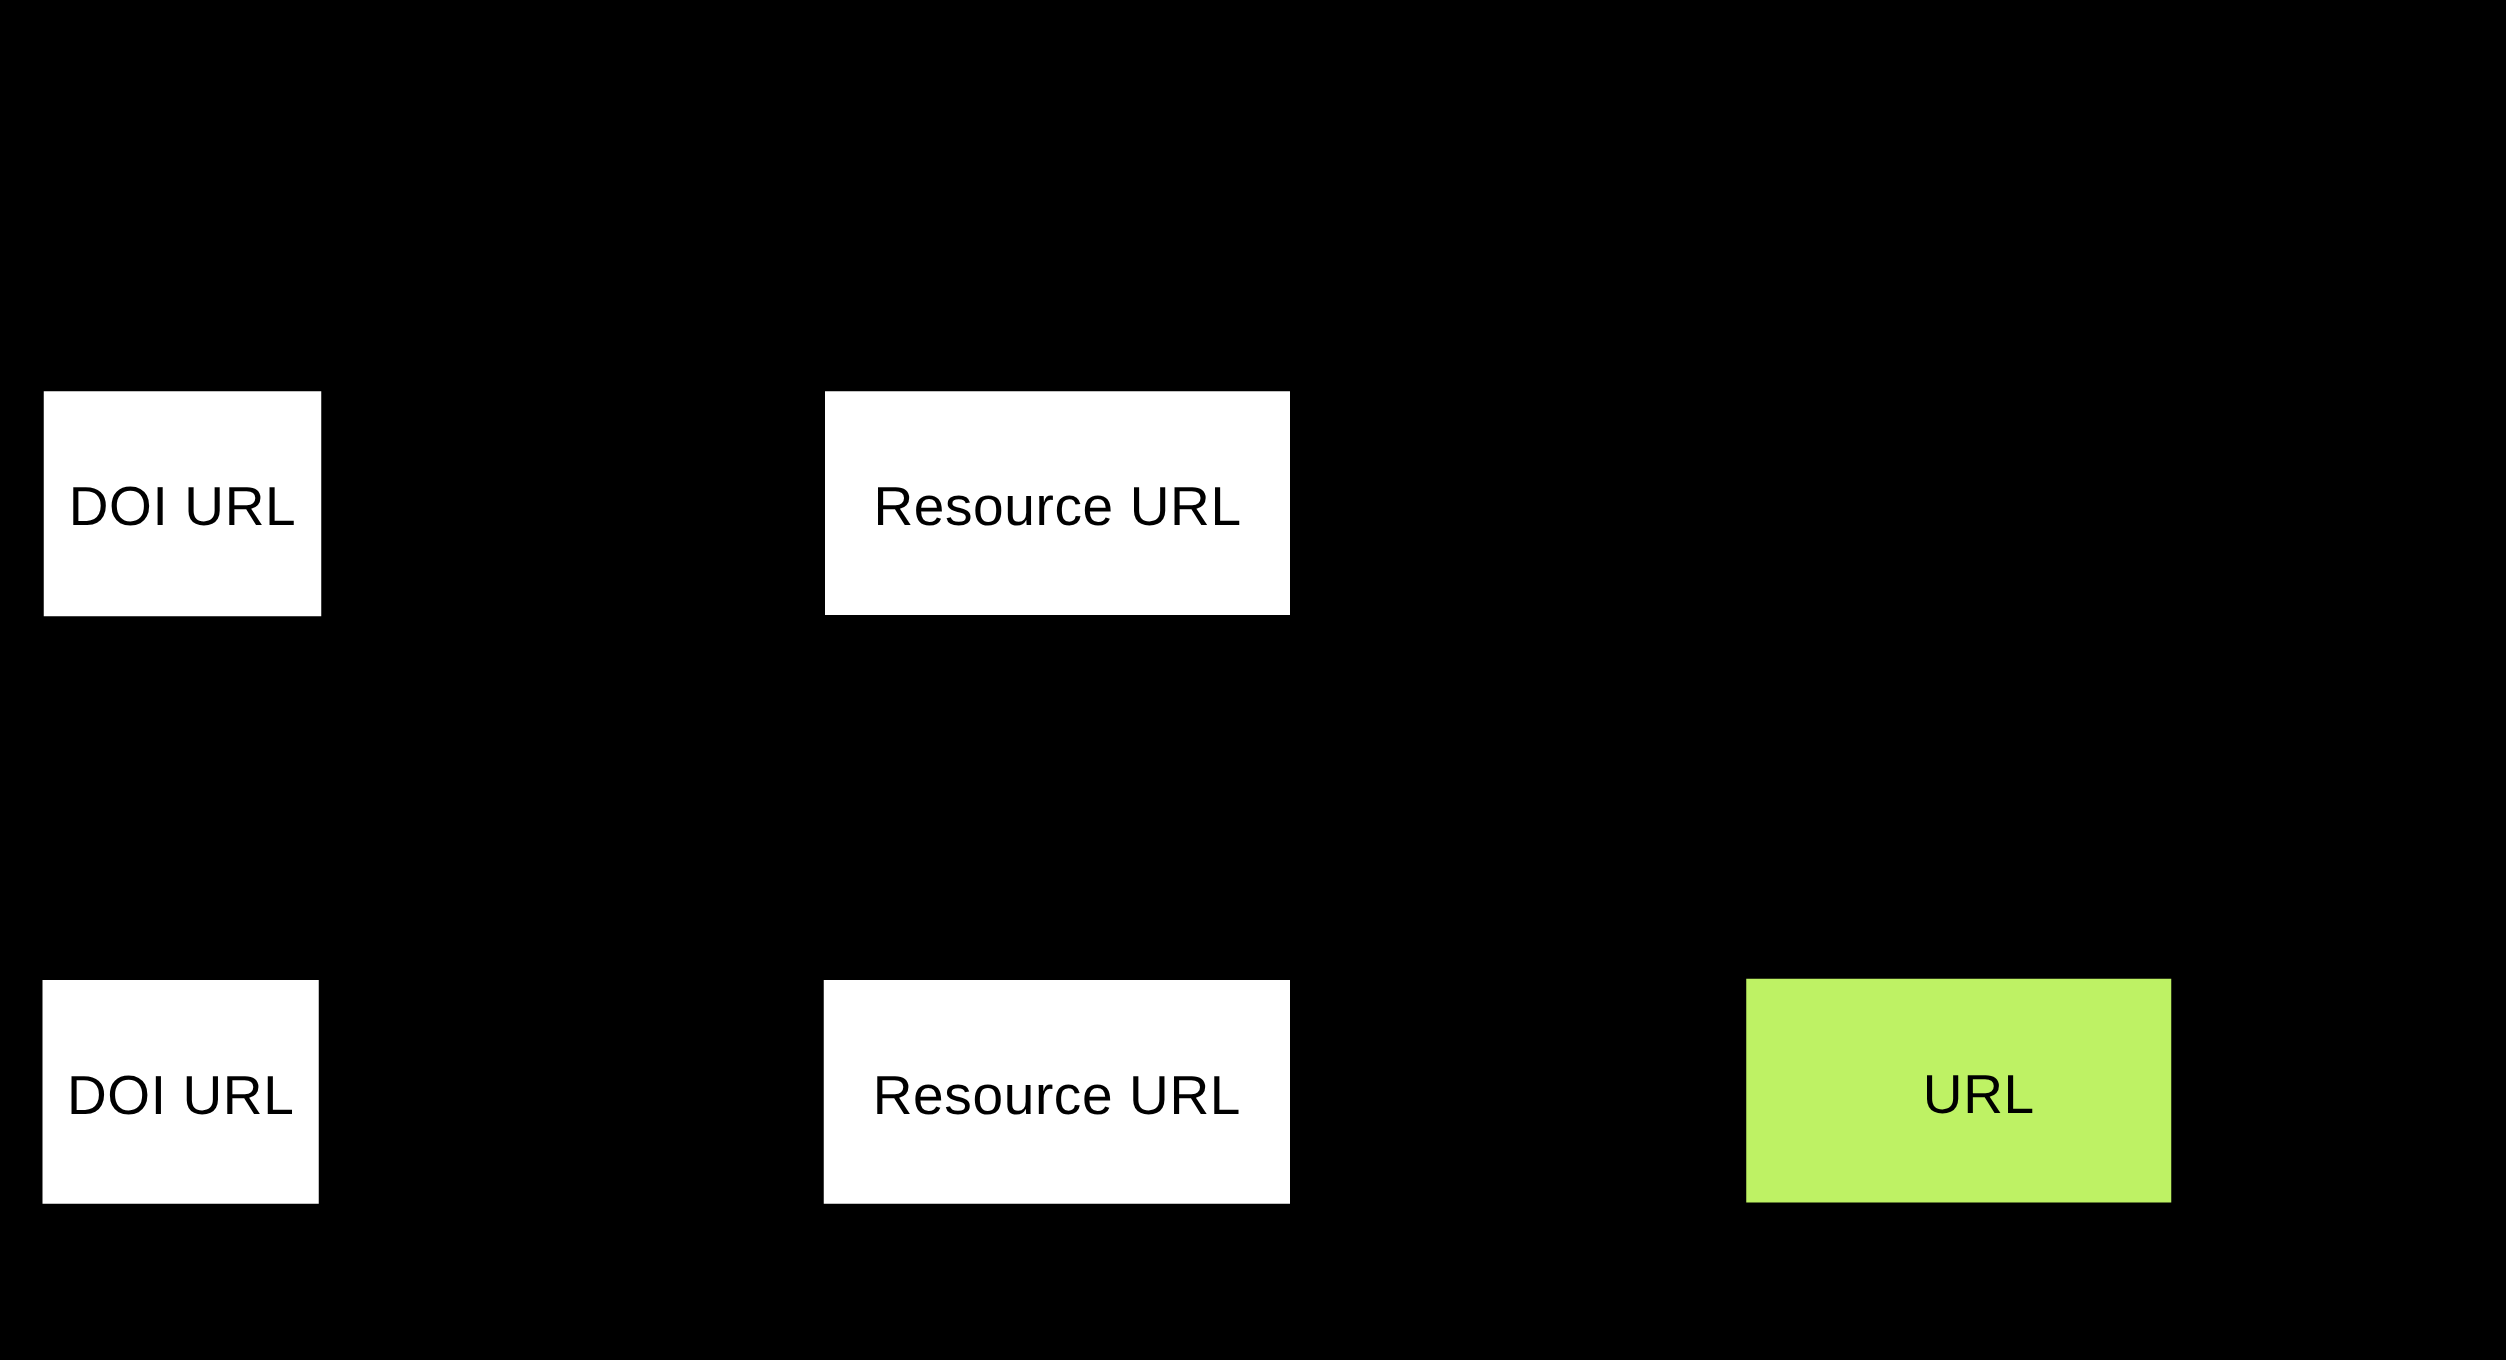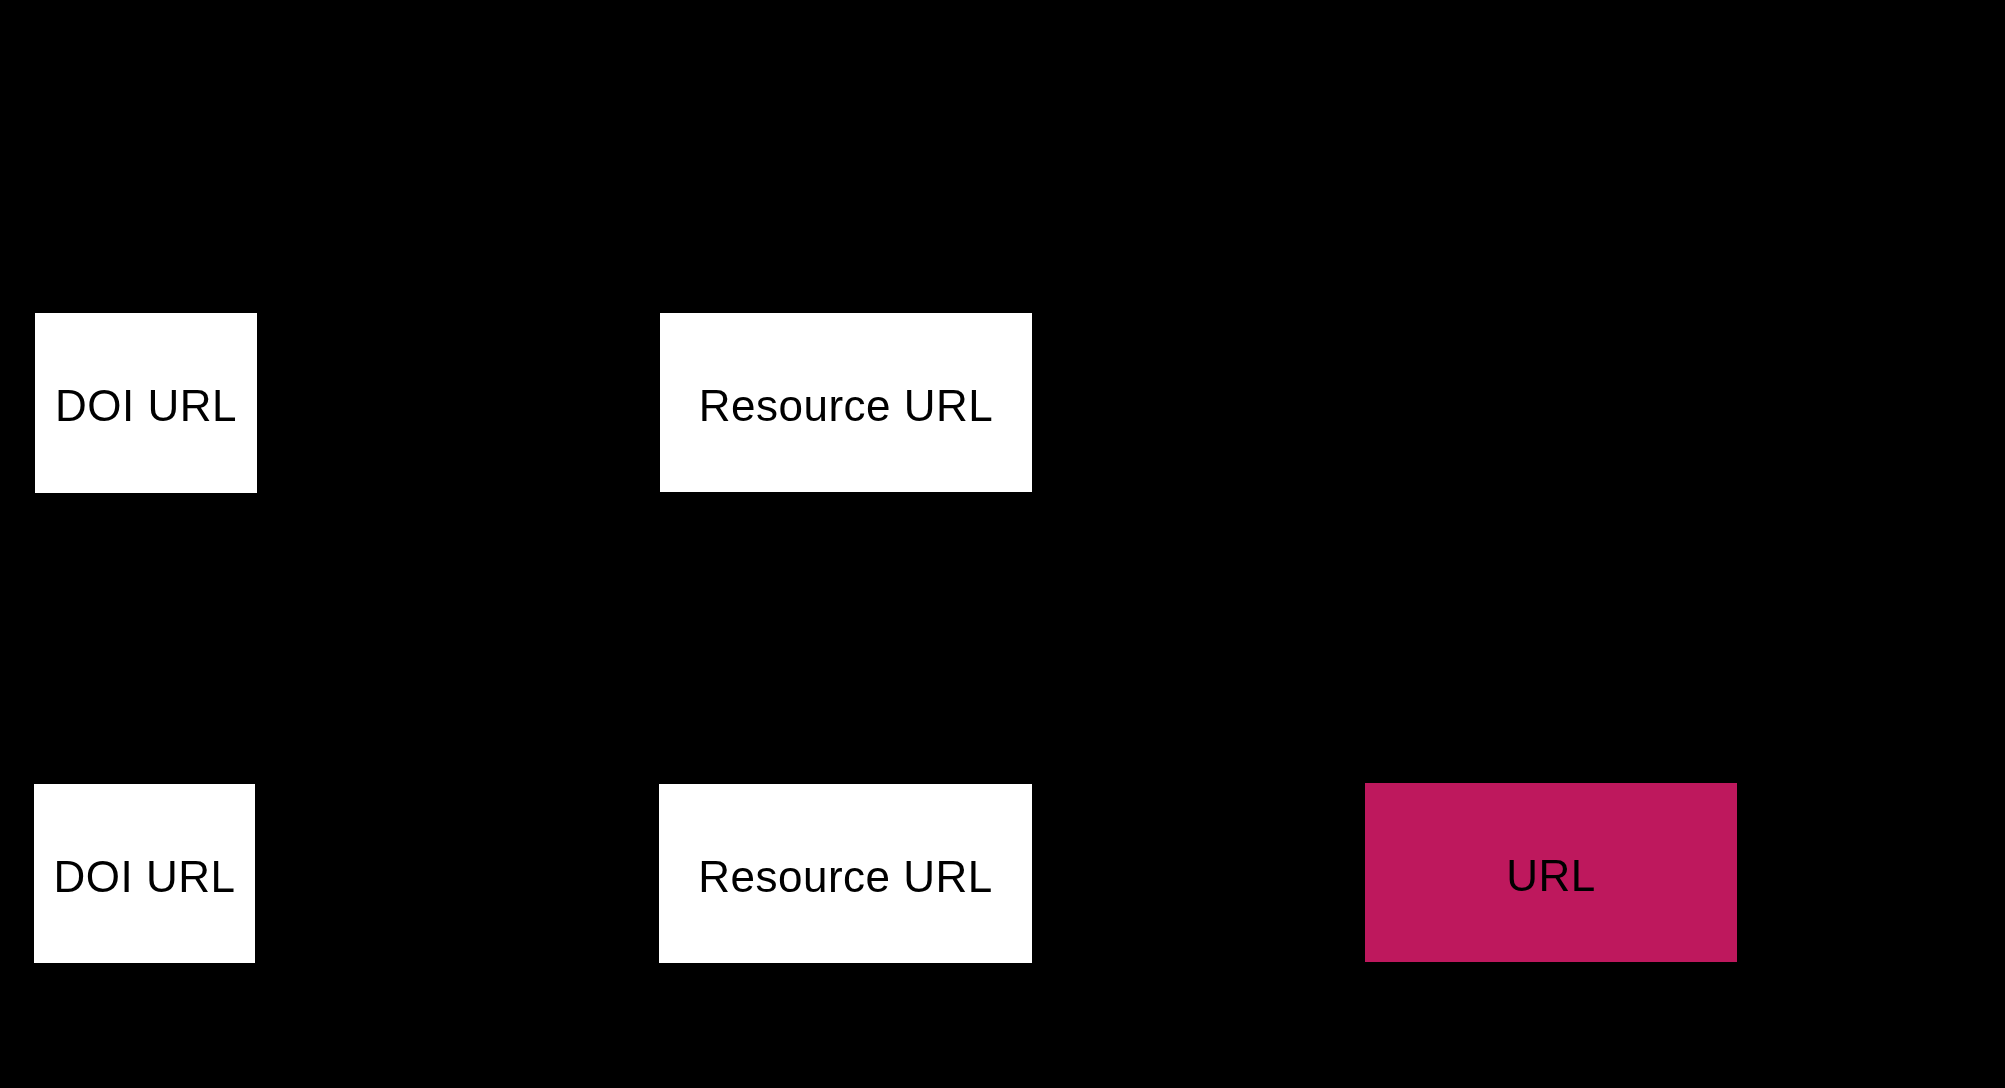--- a/index.html
+++ b/index.html
@@ -52,17 +52,17 @@
   </div>
 
   <div class="node" id="node-doi-url-bottom" style="background: rgb(255, 255, 255); color: rgb(0, 0, 0);">
     <span class="label">DOI URL</span>
   </div>
 
   <div class="node" id="node-resource-url-bottom" style="background: rgb(255, 255, 255); color: rgb(0, 0, 0);">
     <span class="label">Resource URL</span>
   </div>
 
-  <div class="node" id="node-url-bottom" style="background: #be185d; color: rgb(0, 0, 0);">
+  <div class="node" id="node-url-bottom" style="background: #bef264; color: rgb(0, 0, 0); margin-left: 32px;">
     <span class="label">URL</span>
   </div>
 
 </div>
 
 </body></html>

